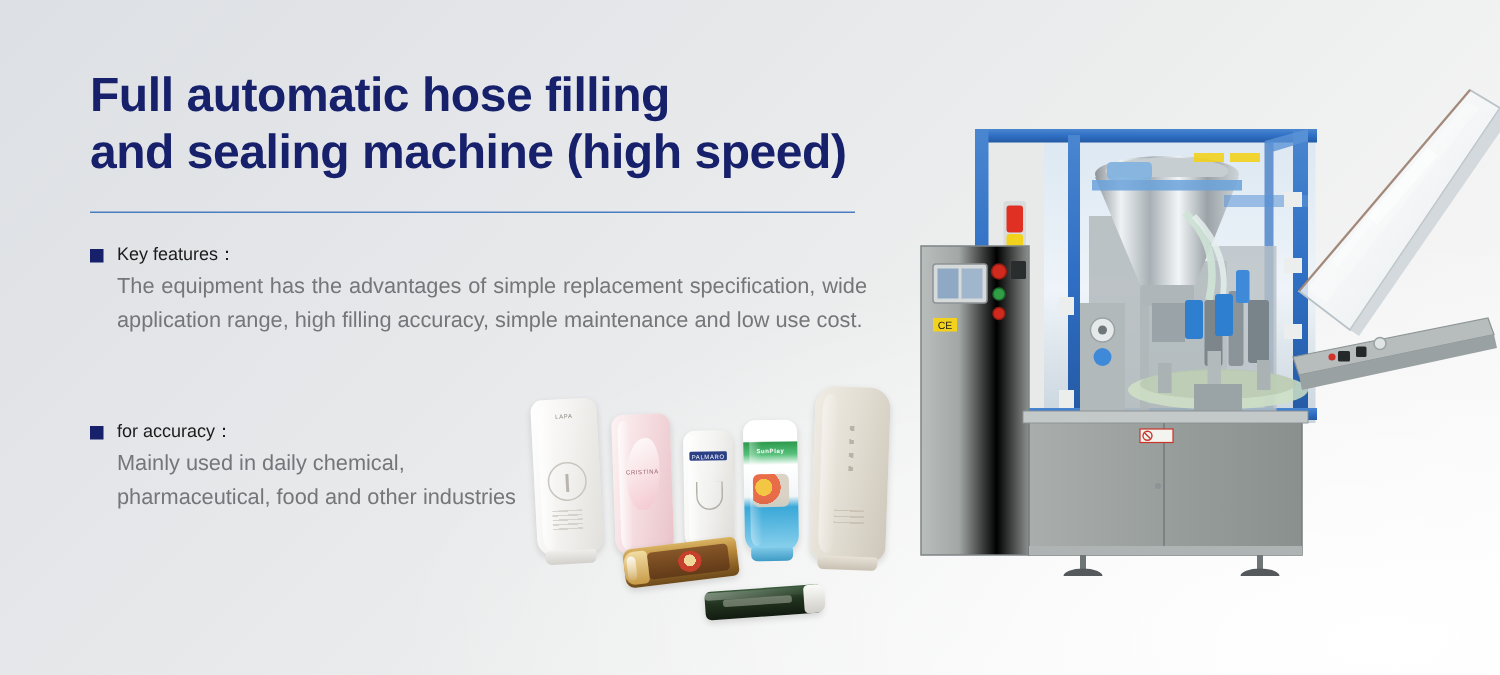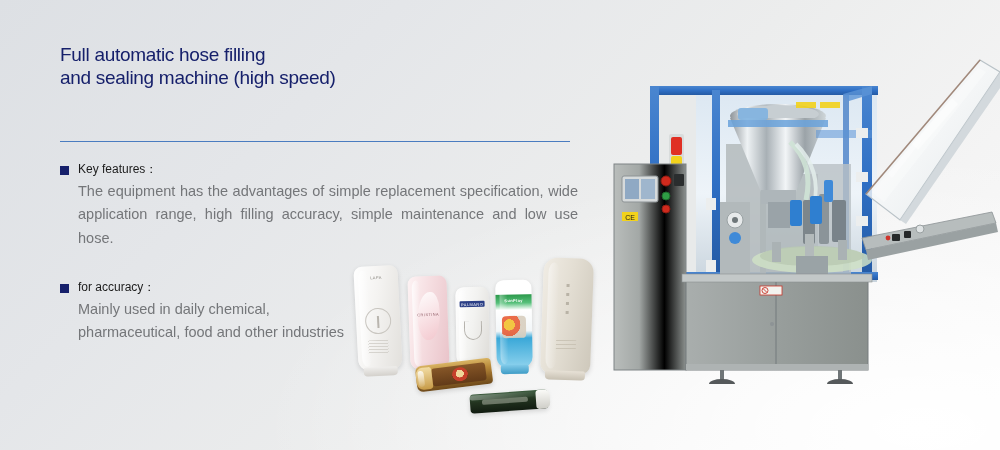--- a/index.html
+++ b/index.html
@@ -11,21 +11,21 @@
   #stage{
     position:relative;width:1000px;height:450px;overflow:hidden;
     background:
       radial-gradient(120% 110% at 92% 95%, #ffffff 0%, rgba(255,255,255,0) 55%),
       linear-gradient(135deg,#dde0e4 0%,#e4e6e9 28%,#eceded 55%,#f4f4f4 78%,#fafafa 100%);
   }
 
   
   #textcol{position:absolute;left:60px;top:44px;width:520px;}
   #title{
-    color:#16206b;font-weight:normal;font-size:19px;line-height:1.20;
+    color:#16206b;font-weight:bold;font-size:32px;line-height:1.20;
     letter-spacing:-0.3px;white-space:pre-line;
   }
   #divider{
     position:absolute;left:60px;top:141px;width:510px;height:0;
     border-top:1.4px solid #4a7cc0;
   }
   .block{position:absolute;left:60px;}
   #block1{top:160px;width:520px;}
   #block2{top:278px;width:300px;}
   .head{display:flex;align-items:flex-start;gap:9px;margin-bottom:2px;}
@@ -71,21 +71,21 @@
 and sealing machine (high speed)</div>
   </div>
 
   <div id="divider"></div>
 
   <div class="block" id="block1">
     <div class="head">
       <span class="sq"></span>
       <span class="head-txt">Key features：</span>
     </div>
-    <div class="para" id="p1">The equipment has the advantages of simple replacement specification, wide application range, high filling accuracy, simple maintenance and low use hose.</div>
+    <div class="para" id="p1">The equipment has the advantages of simple replacement specification, wide application range, high filling accuracy, simple maintenance and low use cost.</div>
   </div>
 
   <div class="block" id="block2">
     <div class="head">
       <span class="sq"></span>
       <span class="head-txt">for accuracy：</span>
     </div>
     <div class="para" id="p2">Mainly used in daily chemical, pharmaceutical, food and other industries</div>
   </div>
 

